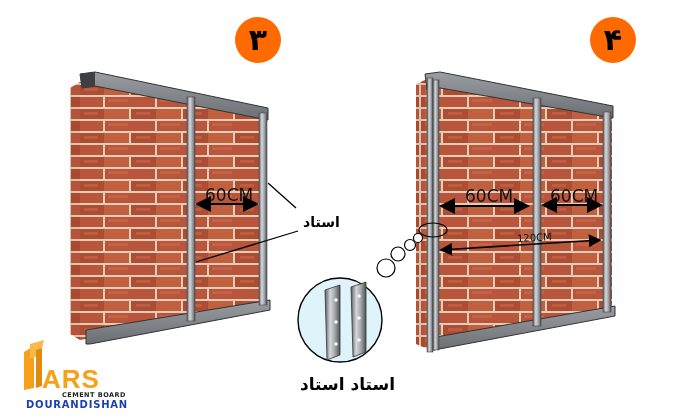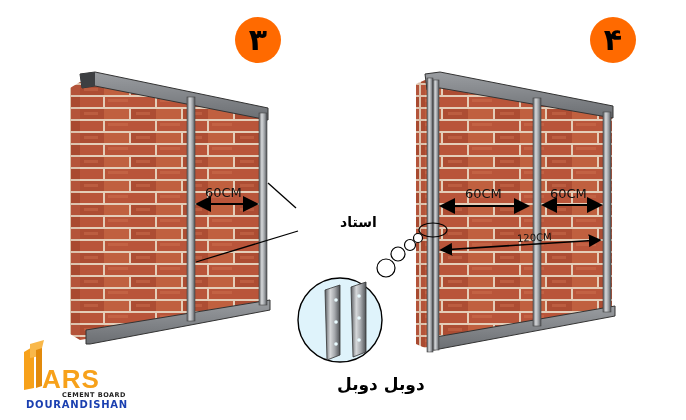--- a/index.html
+++ b/index.html
@@ -1,21 +1,21 @@
 <!DOCTYPE html>
 <html><head>
 <meta charset="utf-8">
 <style>
   html,body{margin:0;padding:0;background:#ffffff;}
   body{width:686px;height:420px;position:relative;overflow:hidden;font-family:"DejaVu Sans",sans-serif;}
   svg{position:absolute;left:0;top:0;}
   .badge{position:absolute;width:46px;height:46px;border-radius:50%;background:#ff6a00;color:#000;
     display:flex;align-items:center;justify-content:center;font-weight:bold;font-size:30px;line-height:1;}
-  .meas{position:absolute;font-family:"DejaVu Sans",sans-serif;color:#111;font-size:13px;letter-spacing:0px;}
-  .fa-label{position:absolute;font-family:"DejaVu Sans",sans-serif;font-weight:bold;color:#000;direction:rtl;margin-left:37px;}
+  .meas{position:absolute;font-family:"DejaVu Sans",sans-serif;color:#111;font-size:17px;letter-spacing:0px;}
+  .fa-label{position:absolute;font-family:"DejaVu Sans",sans-serif;font-weight:bold;color:#000;direction:rtl;}
   .logo-ars{position:absolute;left:42px;top:364px;font-family:"Liberation Sans",sans-serif;font-size:26px;color:#f7a11a;font-weight:bold;letter-spacing:1px;}
   .logo-sub1{position:absolute;left:40px;top:391px;font-family:"DejaVu Sans",sans-serif;font-size:6.5px;color:#222;letter-spacing:0.5px;font-weight:bold;margin-left:22px;}
   .logo-sub2{position:absolute;left:26px;top:399px;font-family:"DejaVu Sans",sans-serif;font-size:10px;color:#1a3fb0;letter-spacing:0.8px;font-weight:bold;}
 </style>
 </head>
 <body>
 
 <svg width="686" height="420" viewBox="0 0 686 420">
   <defs>
     <pattern id="bricks" width="52" height="24" patternUnits="userSpaceOnUse">
@@ -123,17 +123,17 @@
 <div class="badge" style="left:590px;top:17px;">
   <span>۴</span>
 </div>
 
 <div class="meas" style="left:205px;top:185px;">60CM</div>
 <div class="meas" style="left:465px;top:186px;">60CM</div>
 <div class="meas" style="left:550px;top:186px;">60CM</div>
 <div class="meas" style="left:517px;top:232px;font-size:10px;transform:rotate(-3deg);">120CM</div>
 
 <div class="fa-label" style="left:303px;top:214px;font-size:14px;">استاد</div>
-<div class="fa-label" style="left:300px;top:374px;font-size:17px;">دوبل دوبل</div>
+<div class="fa-label" style="left:300px;top:374px;font-size:17px;">استاد استاد</div>
 
 <div class="logo-ars">ARS</div>
 <div class="logo-sub1">CEMENT BOARD</div>
 <div class="logo-sub2">DOURANDISHAN</div>
 
 </body></html>

